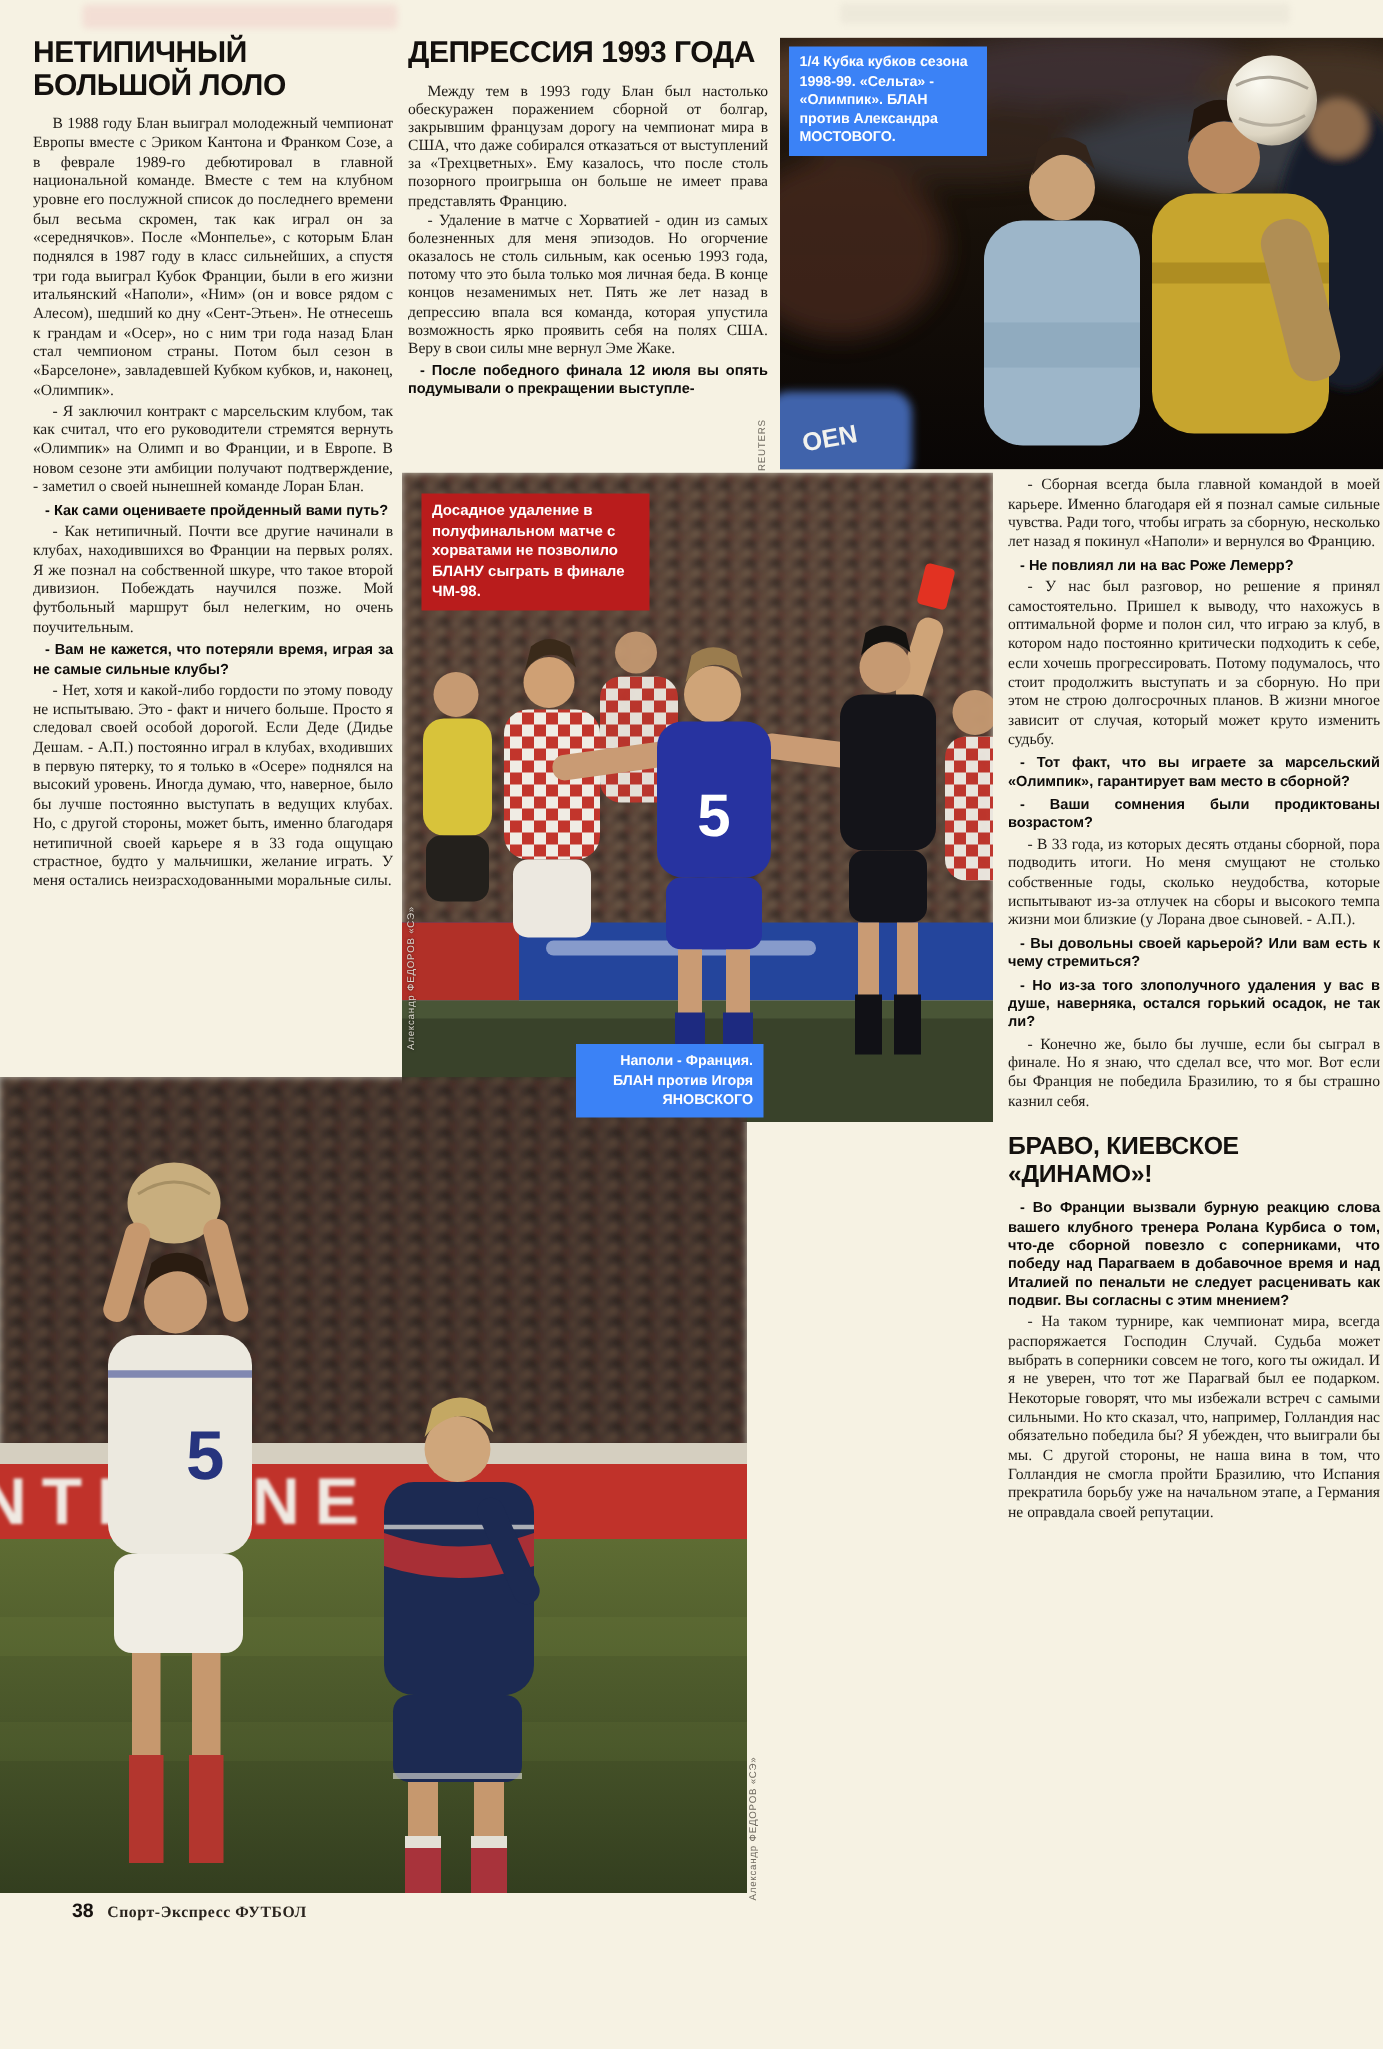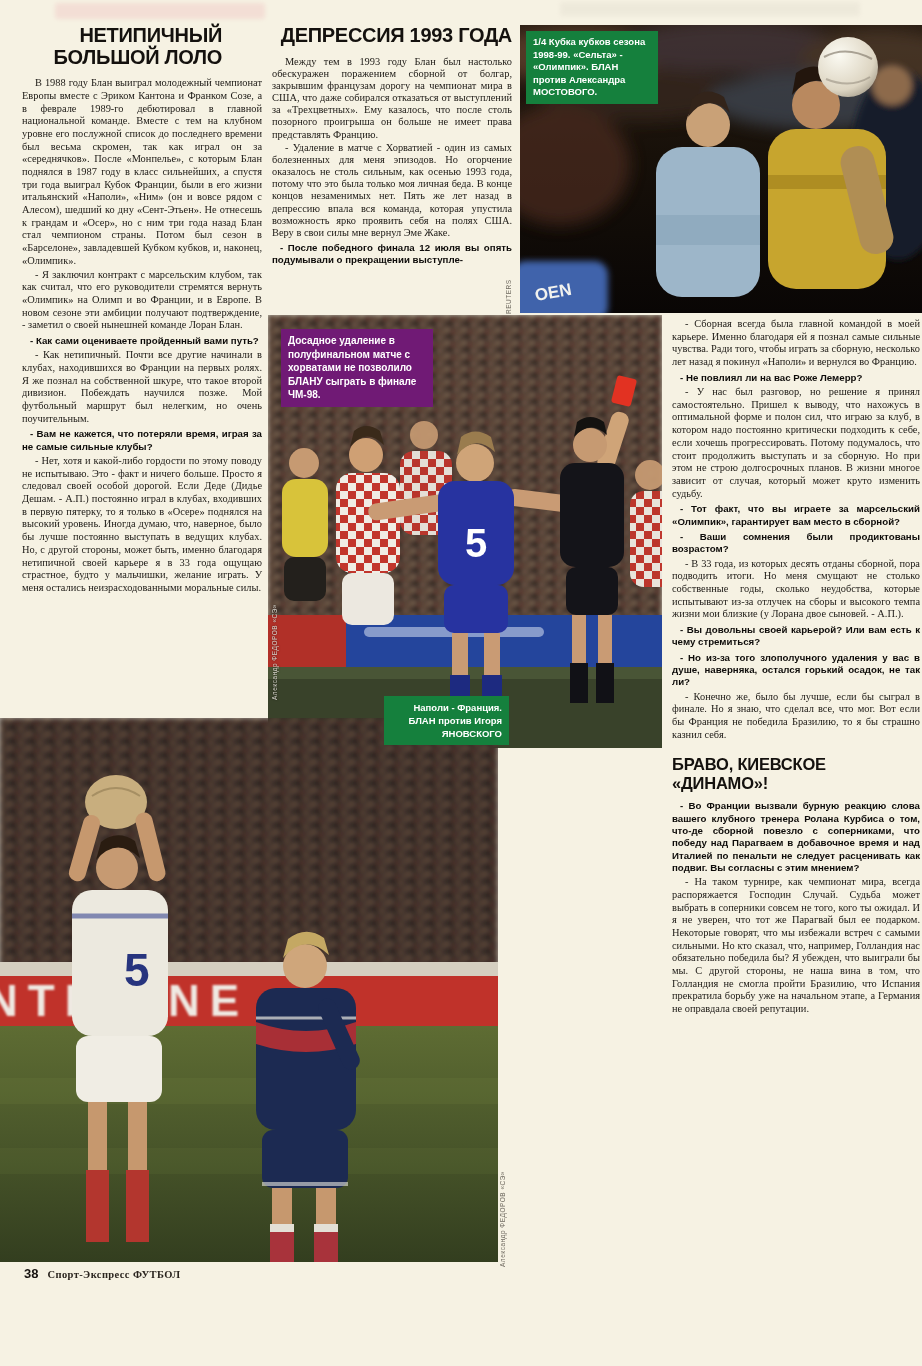--- a/index.html
+++ b/index.html
@@ -6,51 +6,51 @@
   .page{position:relative;width:922px;height:1366px;background:#f6f2e3;overflow:hidden;
         font-family:"Liberation Serif",serif;color:#1d1a16;}
   
   .ghost{position:absolute;opacity:.13;filter:blur(2px);border-radius:3px;}
   
   .col{position:absolute;text-align:justify;}
   .col1{left:22px;top:25px;width:240px;}
   .col2{left:272px;top:25px;width:240px;}
   .col3{left:672px;top:318px;width:248px;}
   h1.head{font-family:"Liberation Sans",sans-serif;font-weight:700;font-size:20px;
-          line-height:1.08;letter-spacing:-.3px;margin:0 0 9px 0;color:#14110e;text-align:right;}
+          line-height:1.08;letter-spacing:-.3px;margin:0 0 9px 0;color:#14110e;text-align:left;}
   h1.head.one{width:200px;}
   h2.subhead{font-family:"Liberation Sans",sans-serif;font-weight:700;font-size:16.5px;
           letter-spacing:-.2px;margin:14px 0 7px 0;color:#14110e;text-align:left;}
   .para{font-size:10.4px;line-height:1.22;margin:0 0 1px 0;text-indent:13px;}
   .col2 .para{line-height:1.17;}
   .para.q{font-family:"Liberation Sans",sans-serif;font-weight:700;font-size:9.7px;
           line-height:1.27;text-indent:8px;margin:3px 0 2px 0;color:#0e0c0a;}
   
   .photo{position:absolute;overflow:hidden;}
   .photo svg{display:block;width:100%;height:100%;}
   .photo1{left:520px;top:25px;width:402px;height:288px;}
   .photo2{left:268px;top:315px;width:394px;height:433px;}
   .photo3{left:0px;top:718px;width:498px;height:544px;}
   
   .cap{position:absolute;font-family:"Liberation Sans",sans-serif;font-weight:700;
        color:#ffffff;padding:5px 7px;box-sizing:border-box;}
-  .cap-red{background:#15803d;}
-  .cap-blue{background:#701a75;}
+  .cap-red{background:#3b82f6;}
+  .cap-blue{background:#b91c1c;}
   .cap1{left:6px;top:6px;width:132px;font-size:9.5px;line-height:1.32;}
   .cap2{left:13px;top:14px;width:152px;font-size:10px;line-height:1.35;}
   .cap3{left:384px;top:696px;width:125px;font-size:9.5px;line-height:1.38;text-align:right;z-index:6;}
   
   .credit{position:absolute;writing-mode:vertical-rl;transform:rotate(180deg);
           font-family:"Liberation Sans",sans-serif;font-size:6.5px;letter-spacing:.5px;}
   .credit1{left:505px;top:228px;height:86px;color:#6f6a60;}
   .credit2{left:271px;top:555px;height:145px;color:#d8d4cc;text-shadow:0 0 2px rgba(0,0,0,.6);z-index:5;}
   .credit3{left:499px;top:1152px;height:115px;color:#6f6a60;}
   
   .footer{position:absolute;left:24px;top:1266px;display:flex;align-items:baseline;gap:9px;}
-  .footer .num{font-family:"Liberation Sans",sans-serif;font-weight:700;font-size:13px;color:#171310;}
+  .footer .num{font-family:"Liberation Sans",sans-serif;font-weight:700;font-size:13px;color:#171310;margin-left:24px;}
   .footer .mag{font-family:"Liberation Serif",serif;font-weight:700;font-size:10.5px;
                letter-spacing:.4px;color:#2a241e;}
 </style>
 </head>
 <body>
 
 <div class="page">
 
   <div class="ghost" style="left:55px;top:3px;width:210px;height:16px;background:#e0607a;"></div>
   <div class="ghost" style="left:560px;top:2px;width:300px;height:14px;background:#b9b2a6;"></div>

